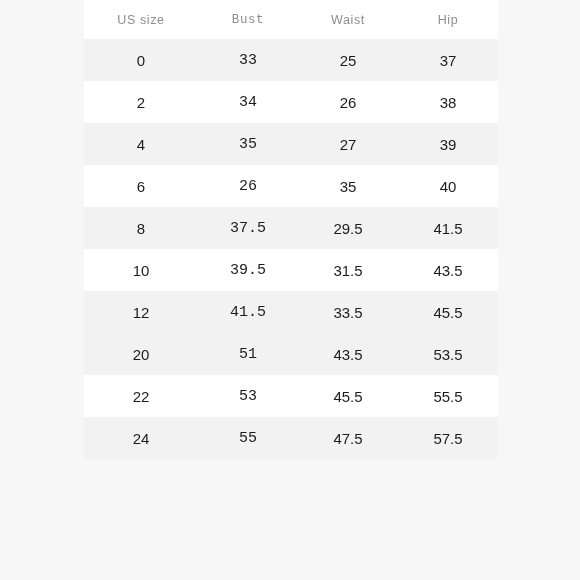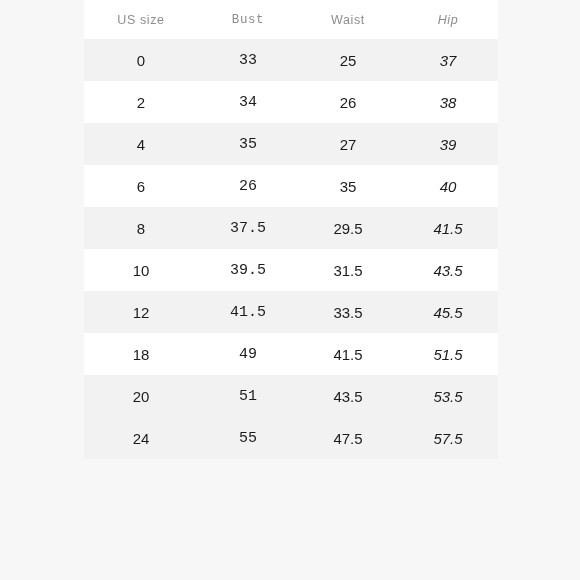--- a/index.html
+++ b/index.html
@@ -52,21 +52,21 @@
   }
   table.size-chart tbody tr.odd td {
     background: #f2f2f2;
   }
   table.size-chart tbody tr.even td {
     background: #ffffff;
   }
   .col-0 { width: 114px; }
   .col-1 { width: 100px; font-family: Liberation Mono, monospace; }
   .col-2 { width: 100px; }
-  .col-3 { width: 100px; font-style: italic; }
+  .col-3 { width: 100px; }
 </style>
 </head>
 <body>
 
 <div class="page">
   <div class="table-wrap">
     <table class="size-chart">
       <thead>
         <tr>
           <th class="col-0">US size</th>
@@ -111,31 +111,31 @@
           <td class="col-1">39.5</td>
           <td class="col-2">31.5</td>
           <td class="col-3">43.5</td>
         </tr>
         <tr class="odd">
           <td class="col-0">12</td>
           <td class="col-1">41.5</td>
           <td class="col-2">33.5</td>
           <td class="col-3">45.5</td>
         </tr>
-        <tr class="even">
-          <td class="col-0">18</td>
-          <td class="col-1">49</td>
-          <td class="col-2">41.5</td>
-          <td class="col-3">51.5</td>
-        </tr>
         <tr class="odd">
           <td class="col-0">20</td>
           <td class="col-1">51</td>
           <td class="col-2">43.5</td>
           <td class="col-3">53.5</td>
+        </tr>
+        <tr class="even">
+          <td class="col-0">22</td>
+          <td class="col-1">53</td>
+          <td class="col-2">45.5</td>
+          <td class="col-3">55.5</td>
         </tr>
         <tr class="odd">
           <td class="col-0">24</td>
           <td class="col-1">55</td>
           <td class="col-2">47.5</td>
           <td class="col-3">57.5</td>
         </tr>
       </tbody>
     </table>
   </div>

